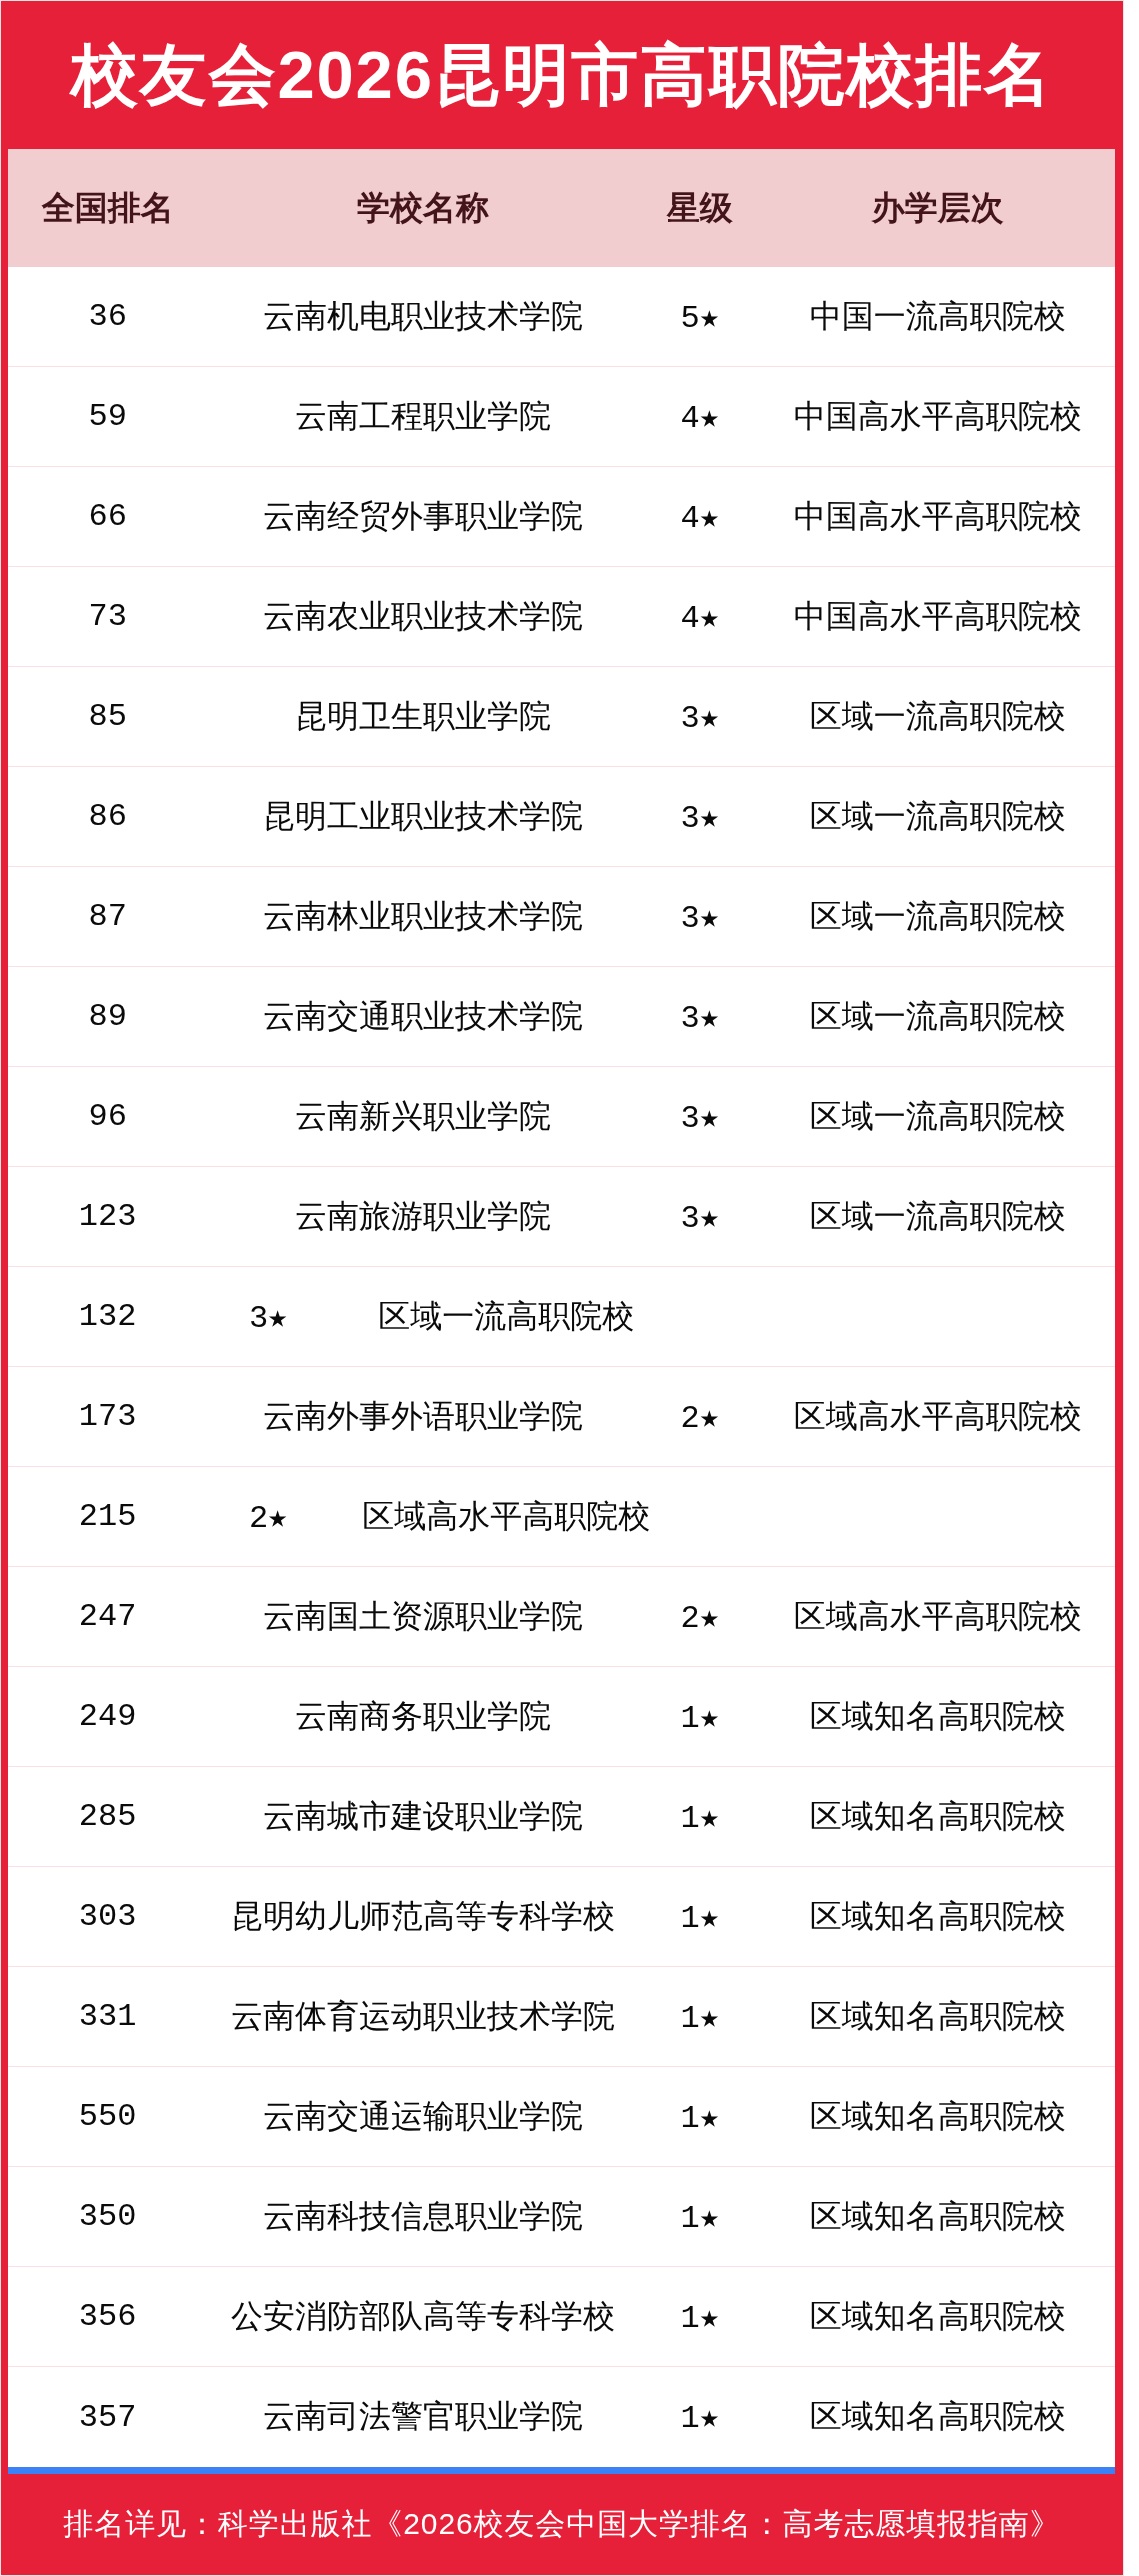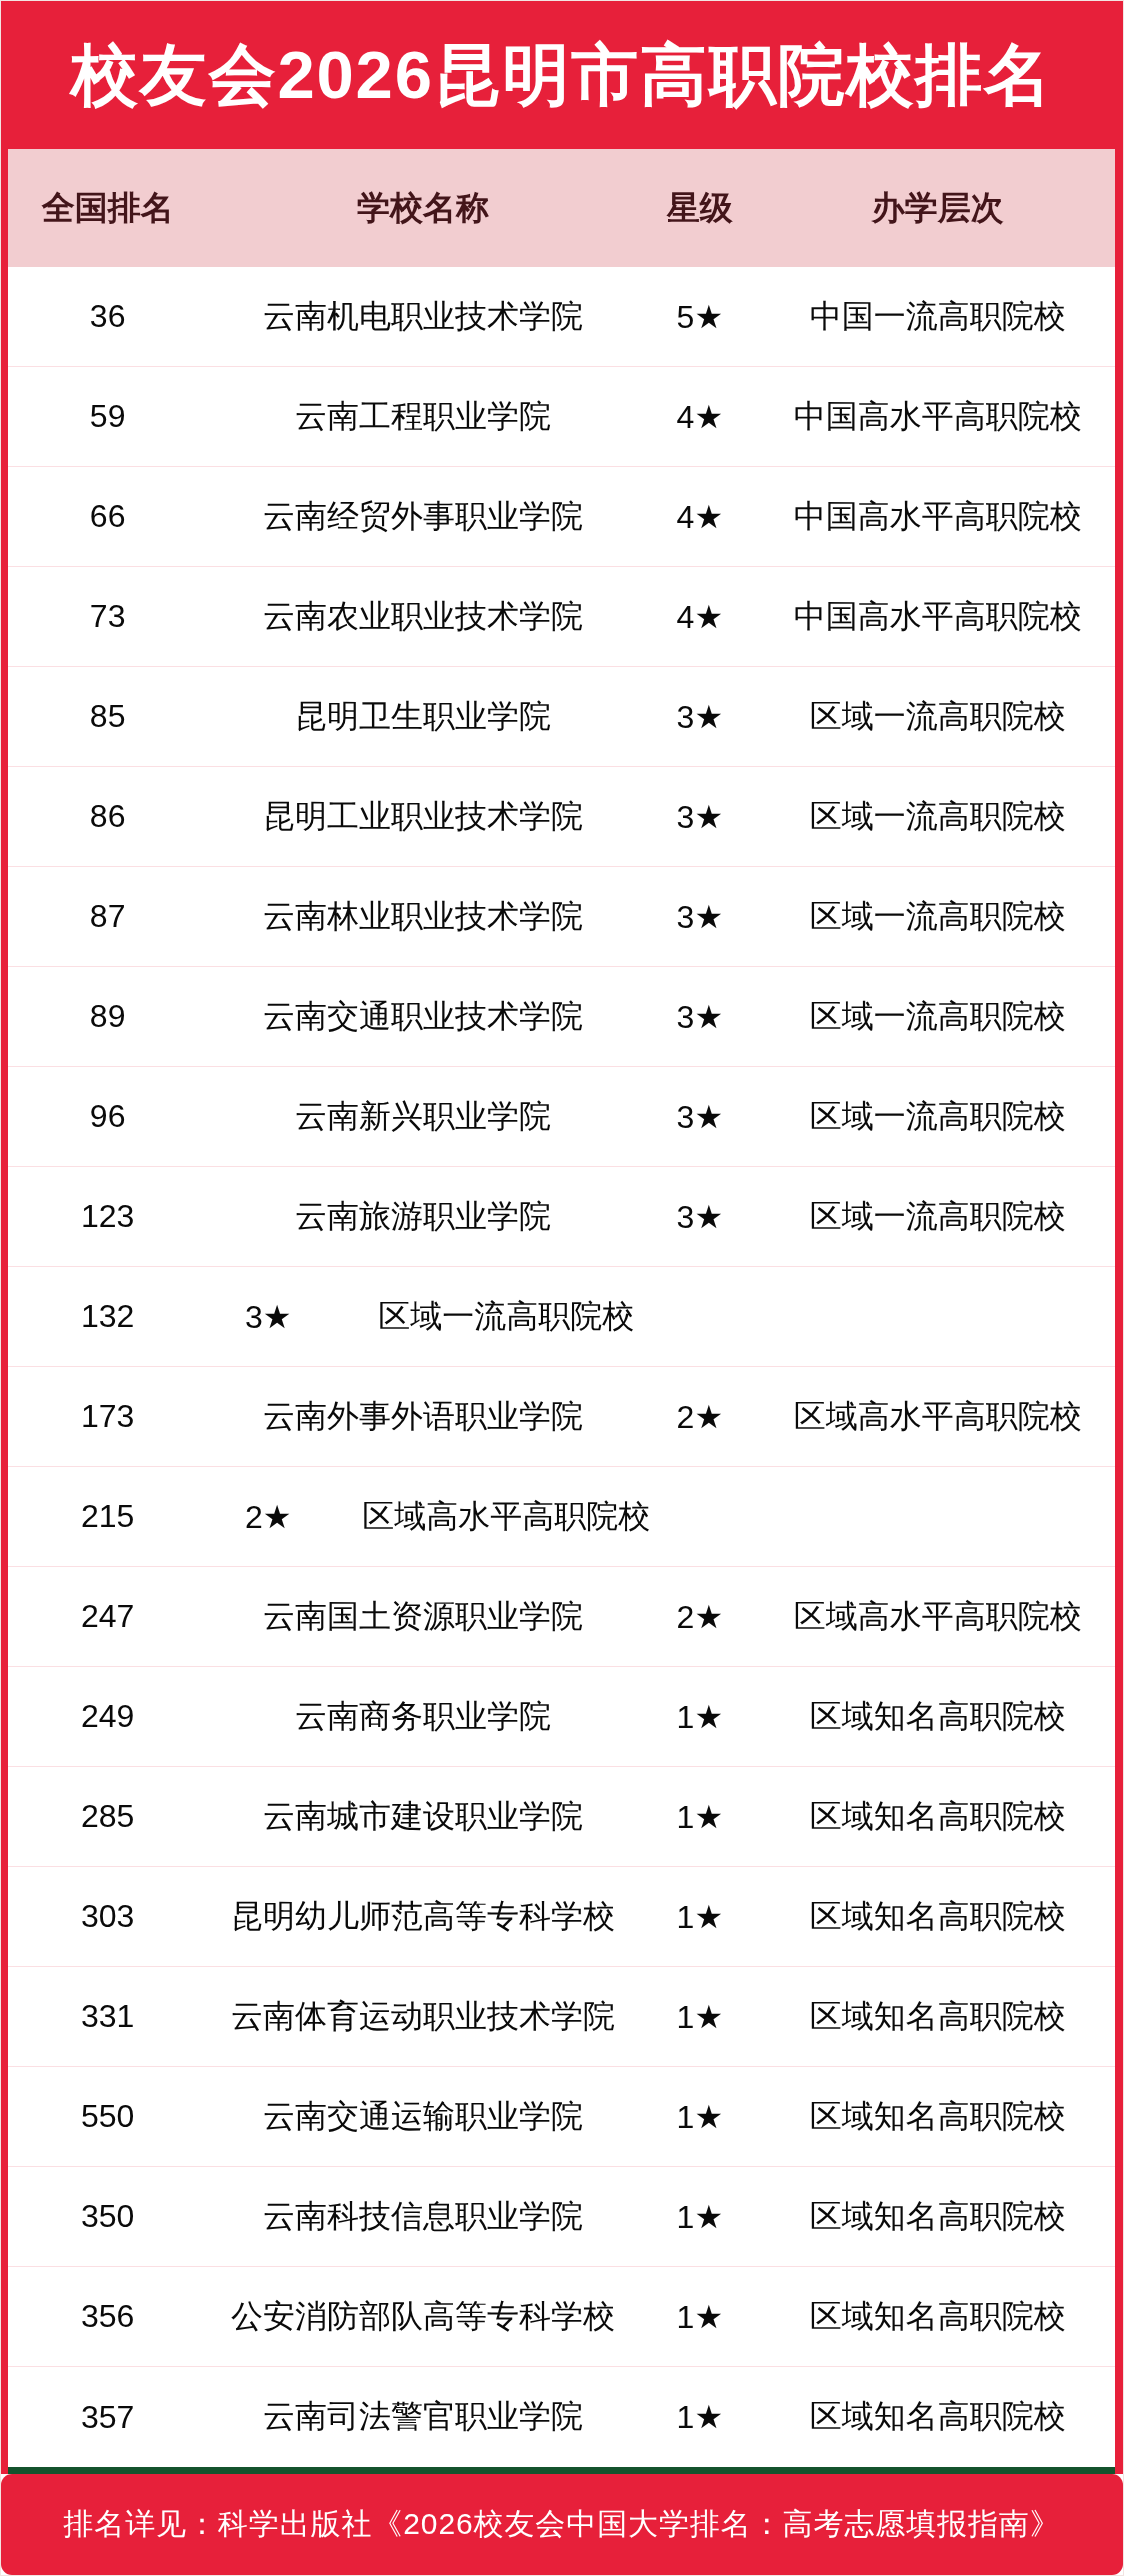--- a/index.html
+++ b/index.html
@@ -30,21 +30,22 @@
     color:var(--banner-text);
     font-size:67px;font-weight:700;letter-spacing:1.8px;
     white-space:nowrap;
   }
   
   .table-wrap{
     flex:1 1 auto;
     display:flex;flex-direction:column;
     border-left:7.2px solid var(--primary-red);
     border-right:8.1px solid var(--primary-red);
-    background:#14532d;
+    background:#3b82f6;
+    font-family:Liberation Mono, monospace;
   }
   .thead{
     height:118px;flex:0 0 118px;
     background:var(--header-bg);
     display:flex;align-items:center;
   }
   .thead .hcell{
     color:var(--header-text);
     font-size:33px;font-weight:700;
     text-align:center;white-space:nowrap;
@@ -62,21 +63,21 @@
     text-align:center;white-space:nowrap;
   }
   .col-rank{width:18%;}
   .col-name{width:39%;}
   .col-star{width:11%;}
   .col-level{width:32%;}
   
   .footer{
     flex:0 0 101px;height:101px;
     background:var(--primary-red);
-    display:flex;align-items:center;justify-content:center;border-radius:11px;
+    display:flex;align-items:center;justify-content:center;
   }
   .footer .note{
     color:var(--banner-text);
     font-size:30px;font-weight:400;
     white-space:nowrap;letter-spacing:0.9px;
   }
 </style>
 </head>
 <body>
 

